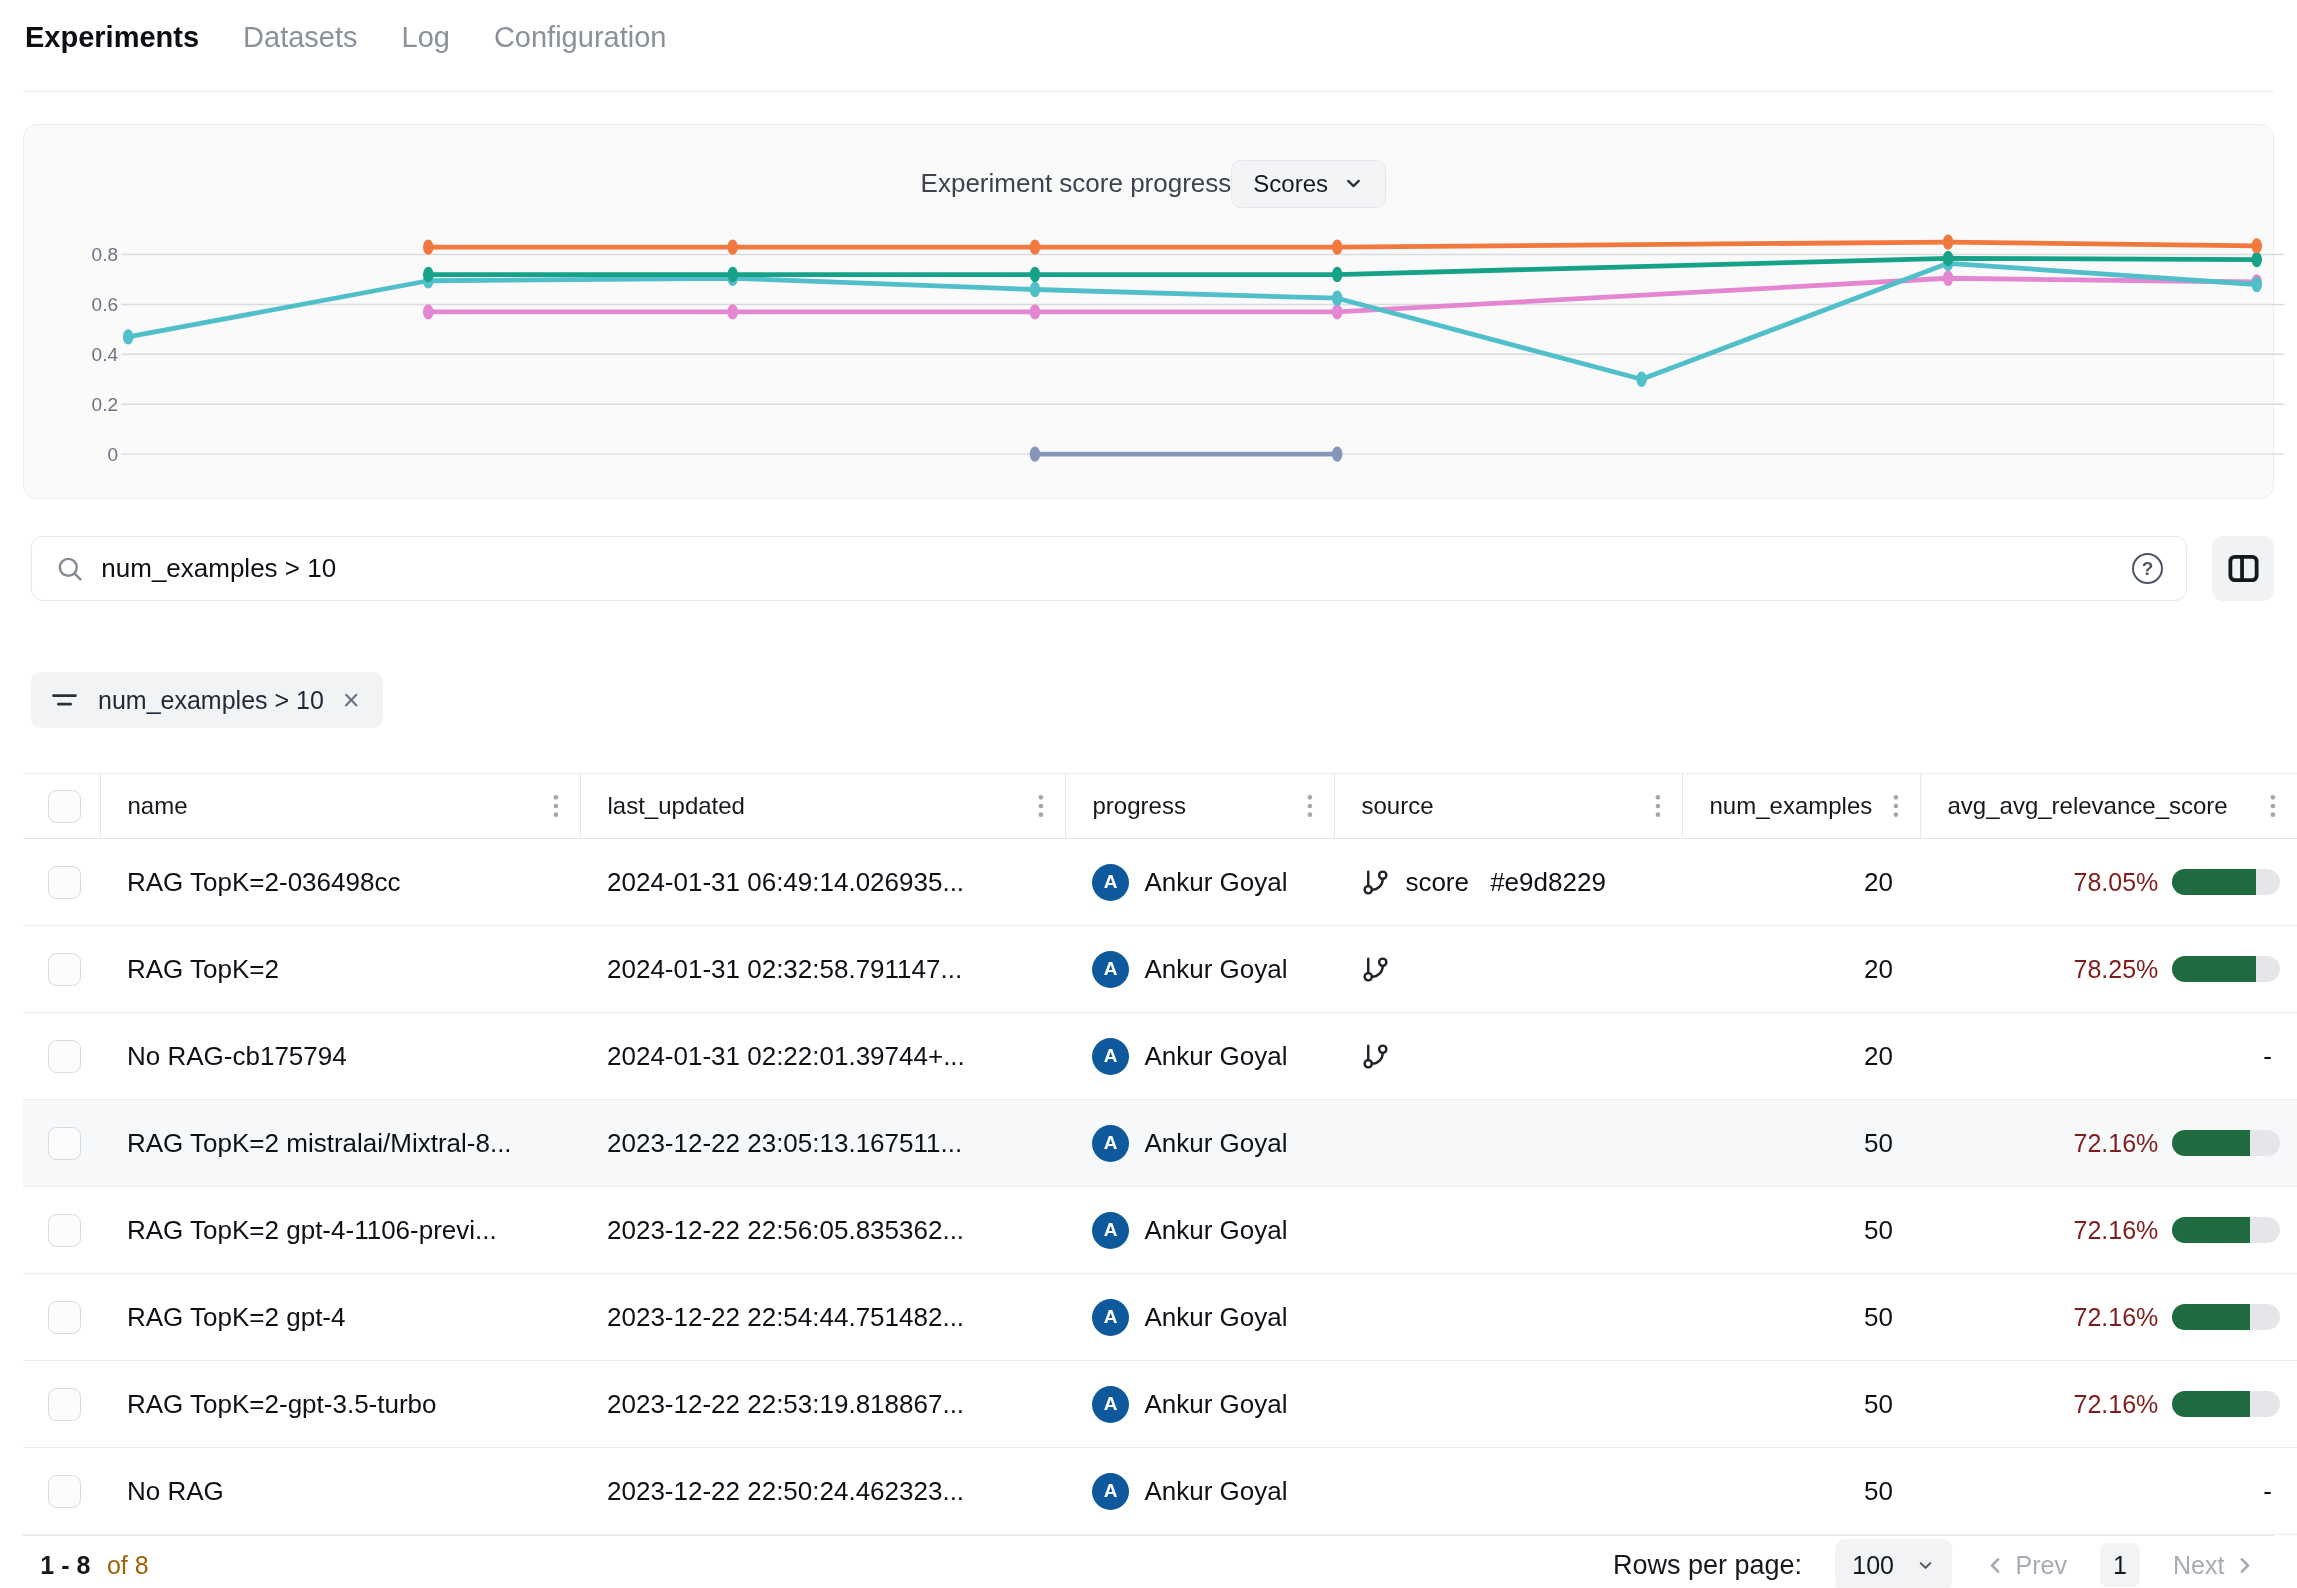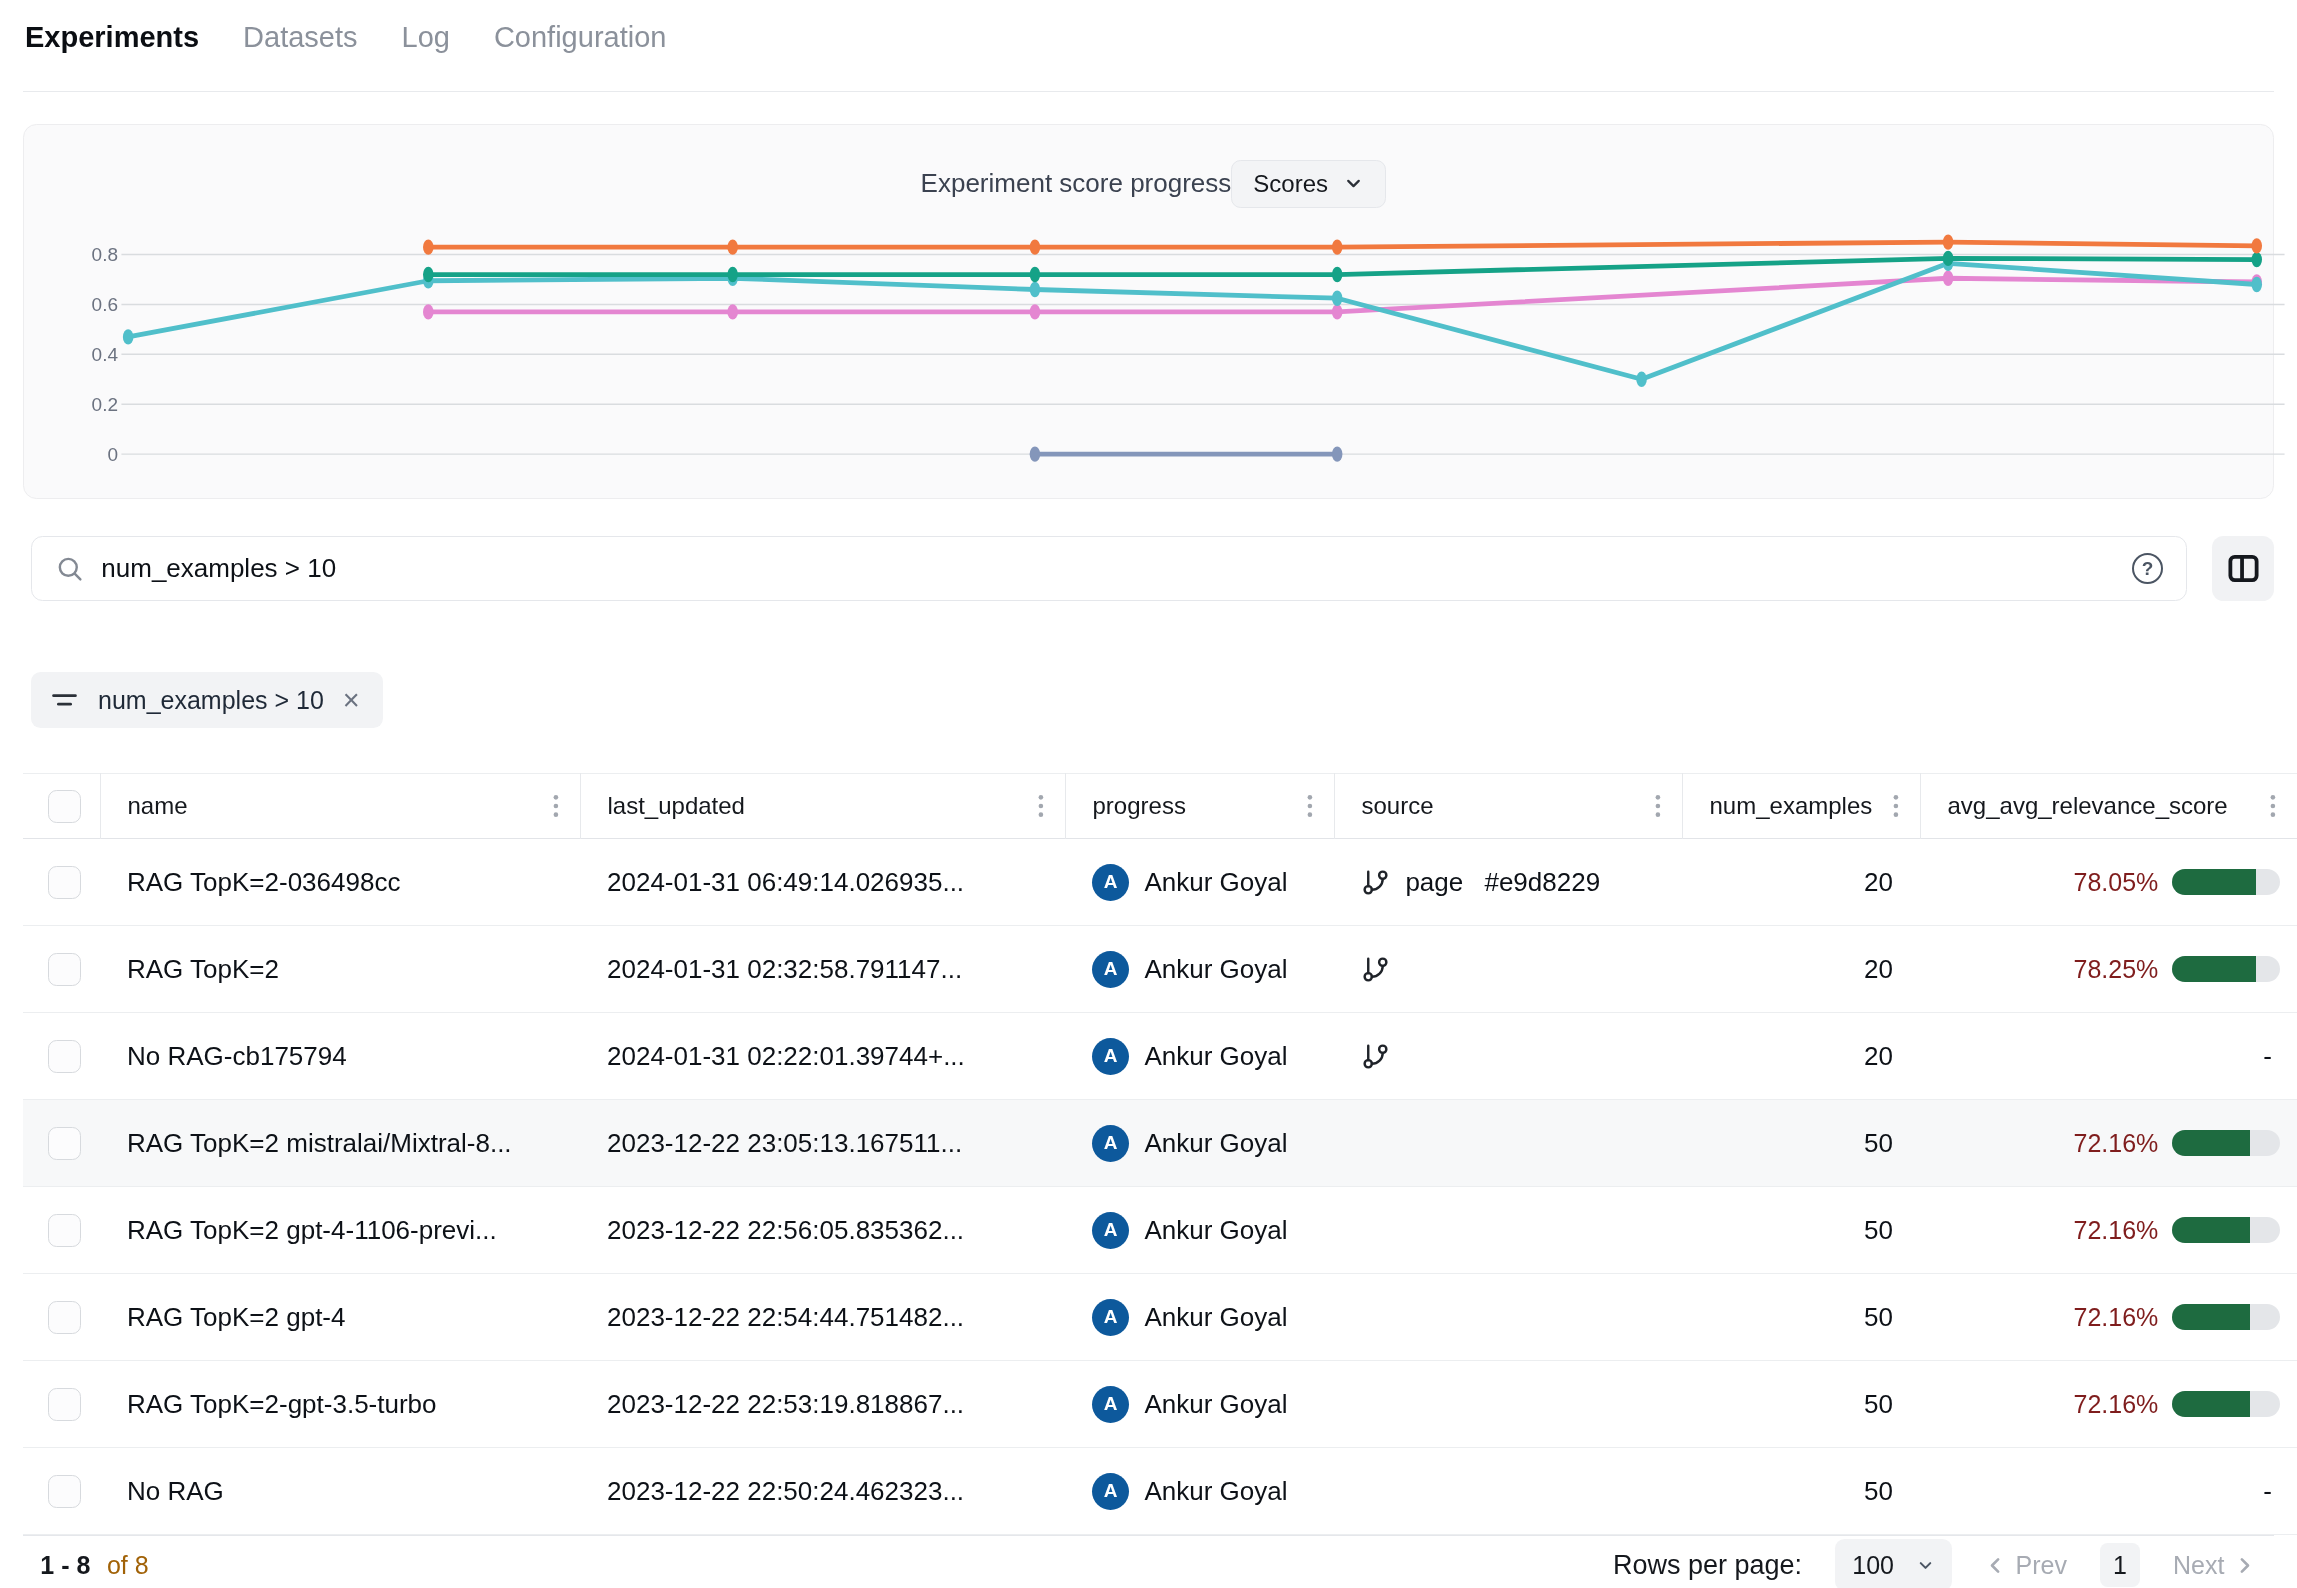--- a/index.html
+++ b/index.html
@@ -253,21 +253,21 @@
           </div>
         </td>
       <td>
           <div class="source-cell">
         <svg viewBox="0 0 24 24" width="29" height="29" fill="none" stroke="#1f2329" stroke-width="2" stroke-linecap="round" stroke-linejoin="round">
               <line x1="6" y1="3" x2="6" y2="15"></line>
               <circle cx="18" cy="6" r="3"></circle>
               <circle cx="6" cy="18" r="3"></circle>
               <path d="M18 9a9 9 0 0 1-9 9"></path>
             </svg>
-        <span>page</span>
+        <span>score</span>
         <span class="commit">#e9d8229</span>
           </div>
         </td>
       <td class="num-cell">20</td>
       <td>
           <div class="score-cell">
         <span class="score-pct">78.05%</span>
         <div class="score-track">
               <div class="score-fill" style="width: 78.05%;"></div>
             </div>

